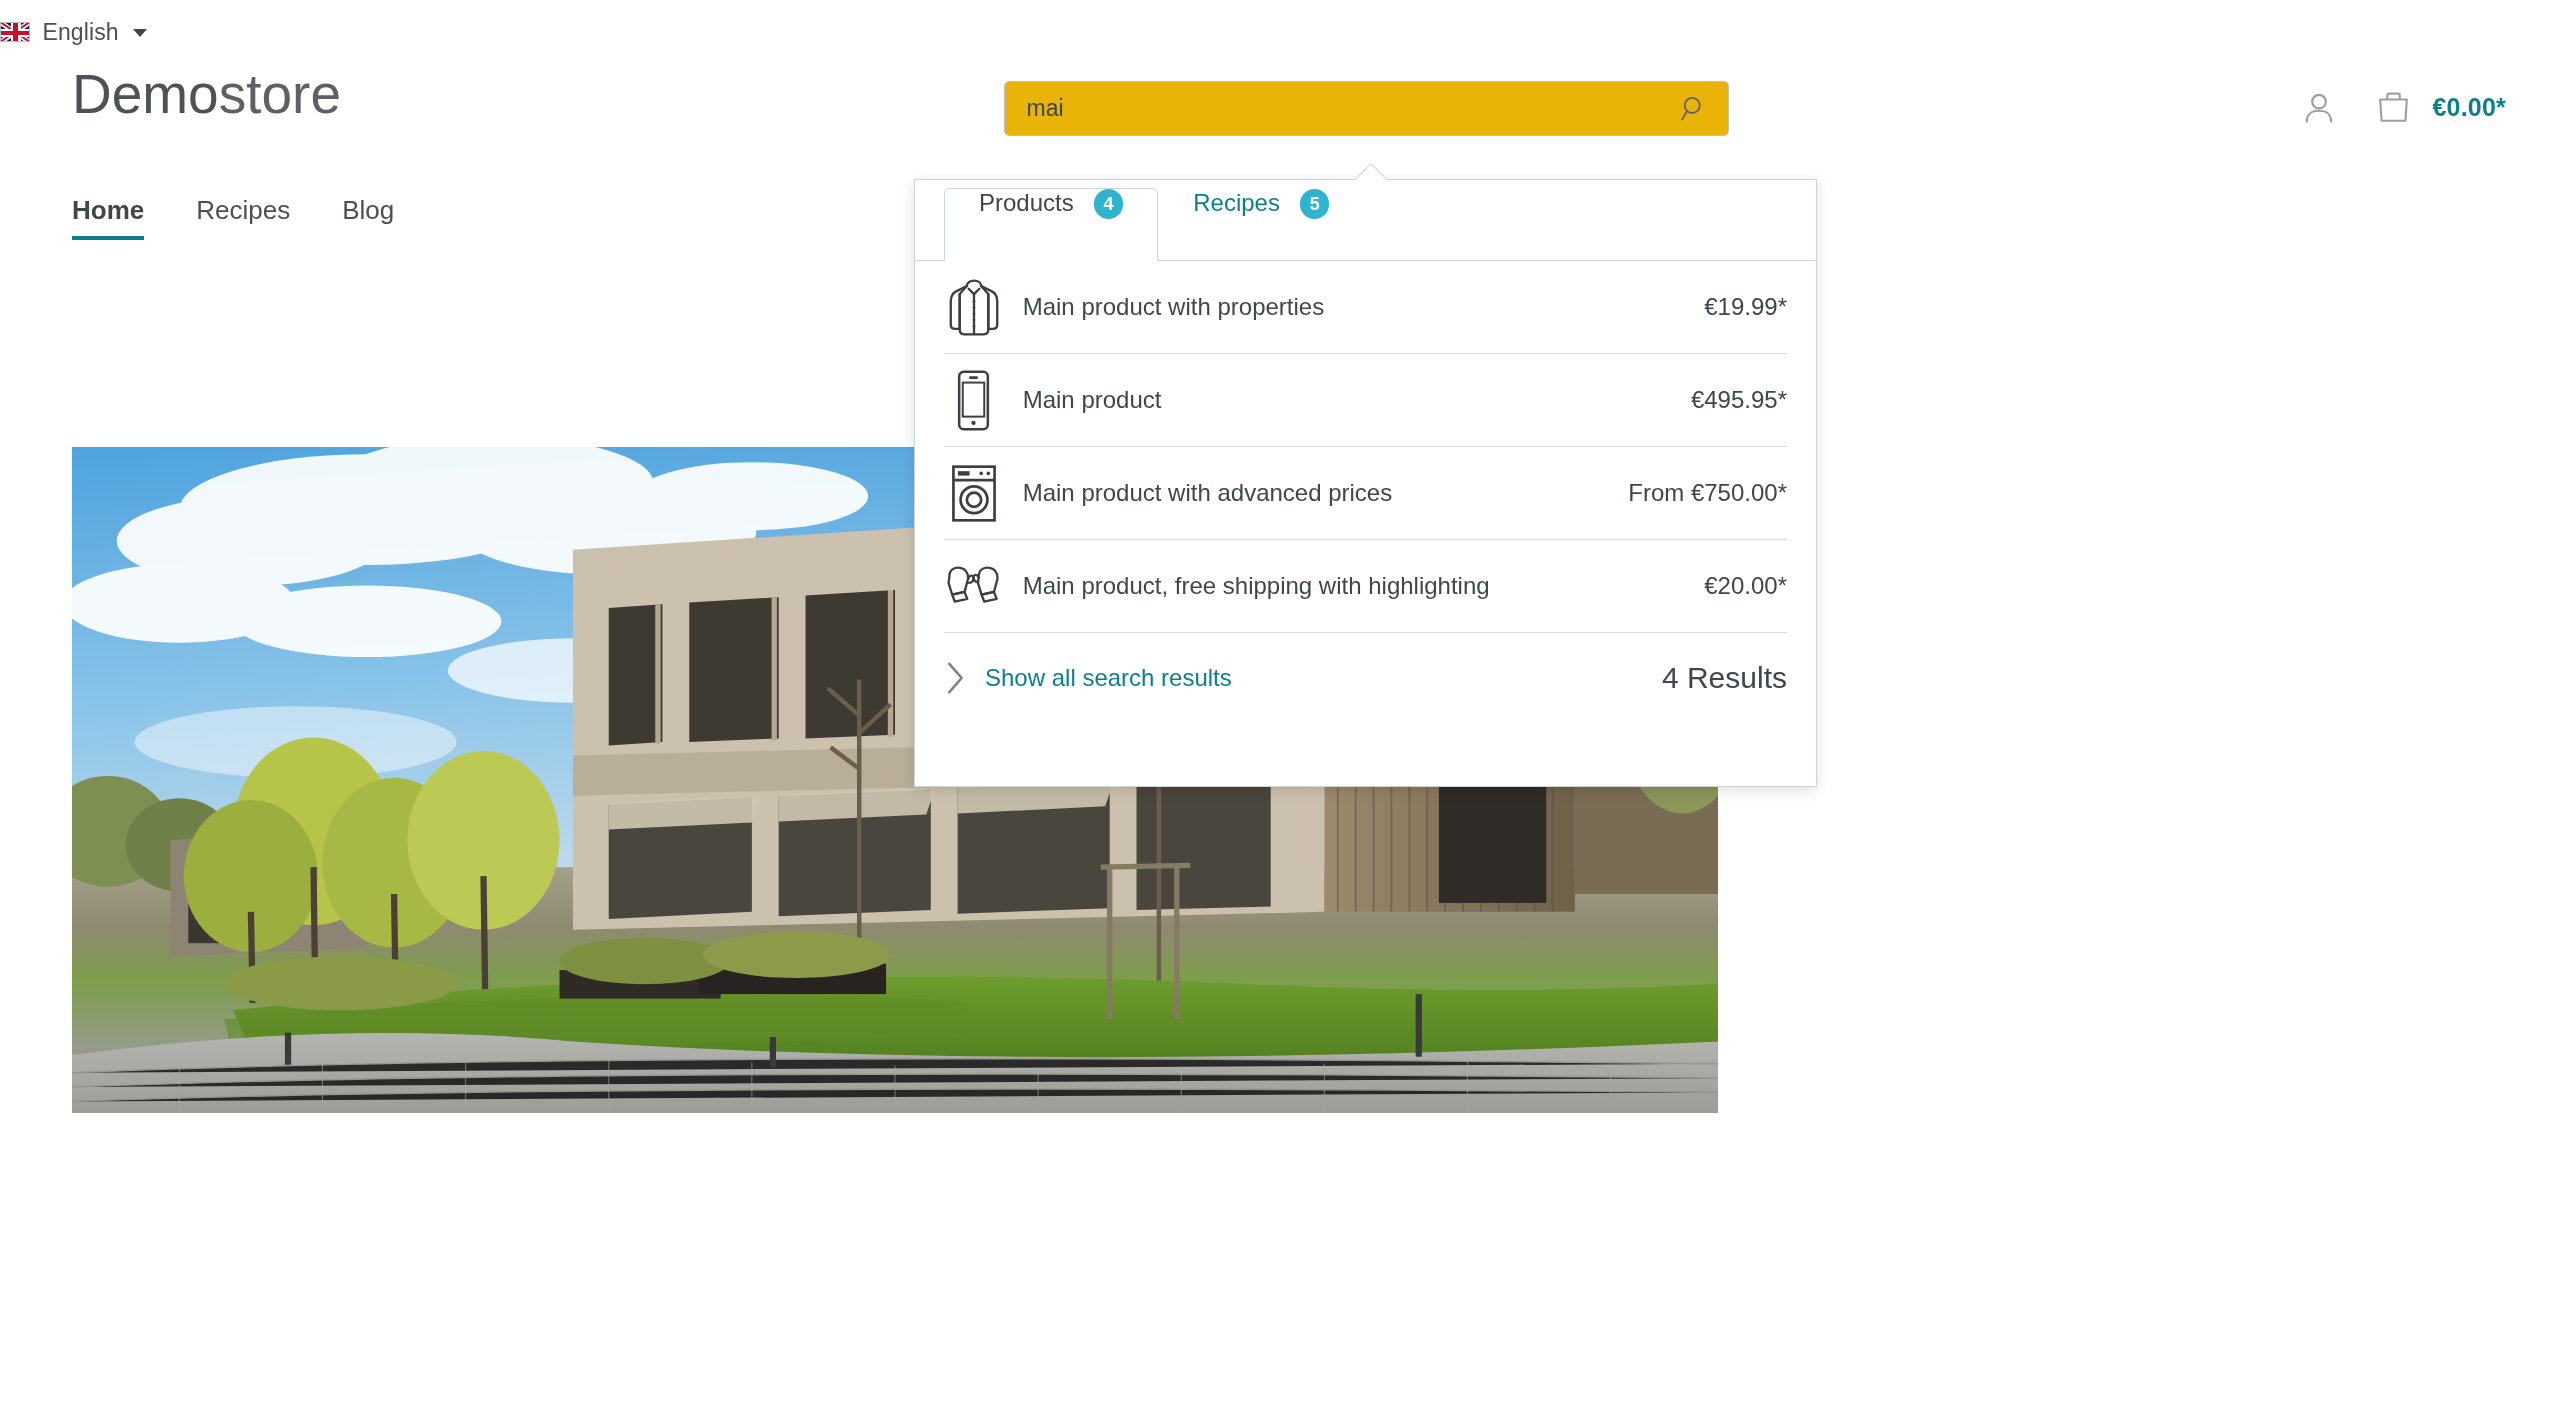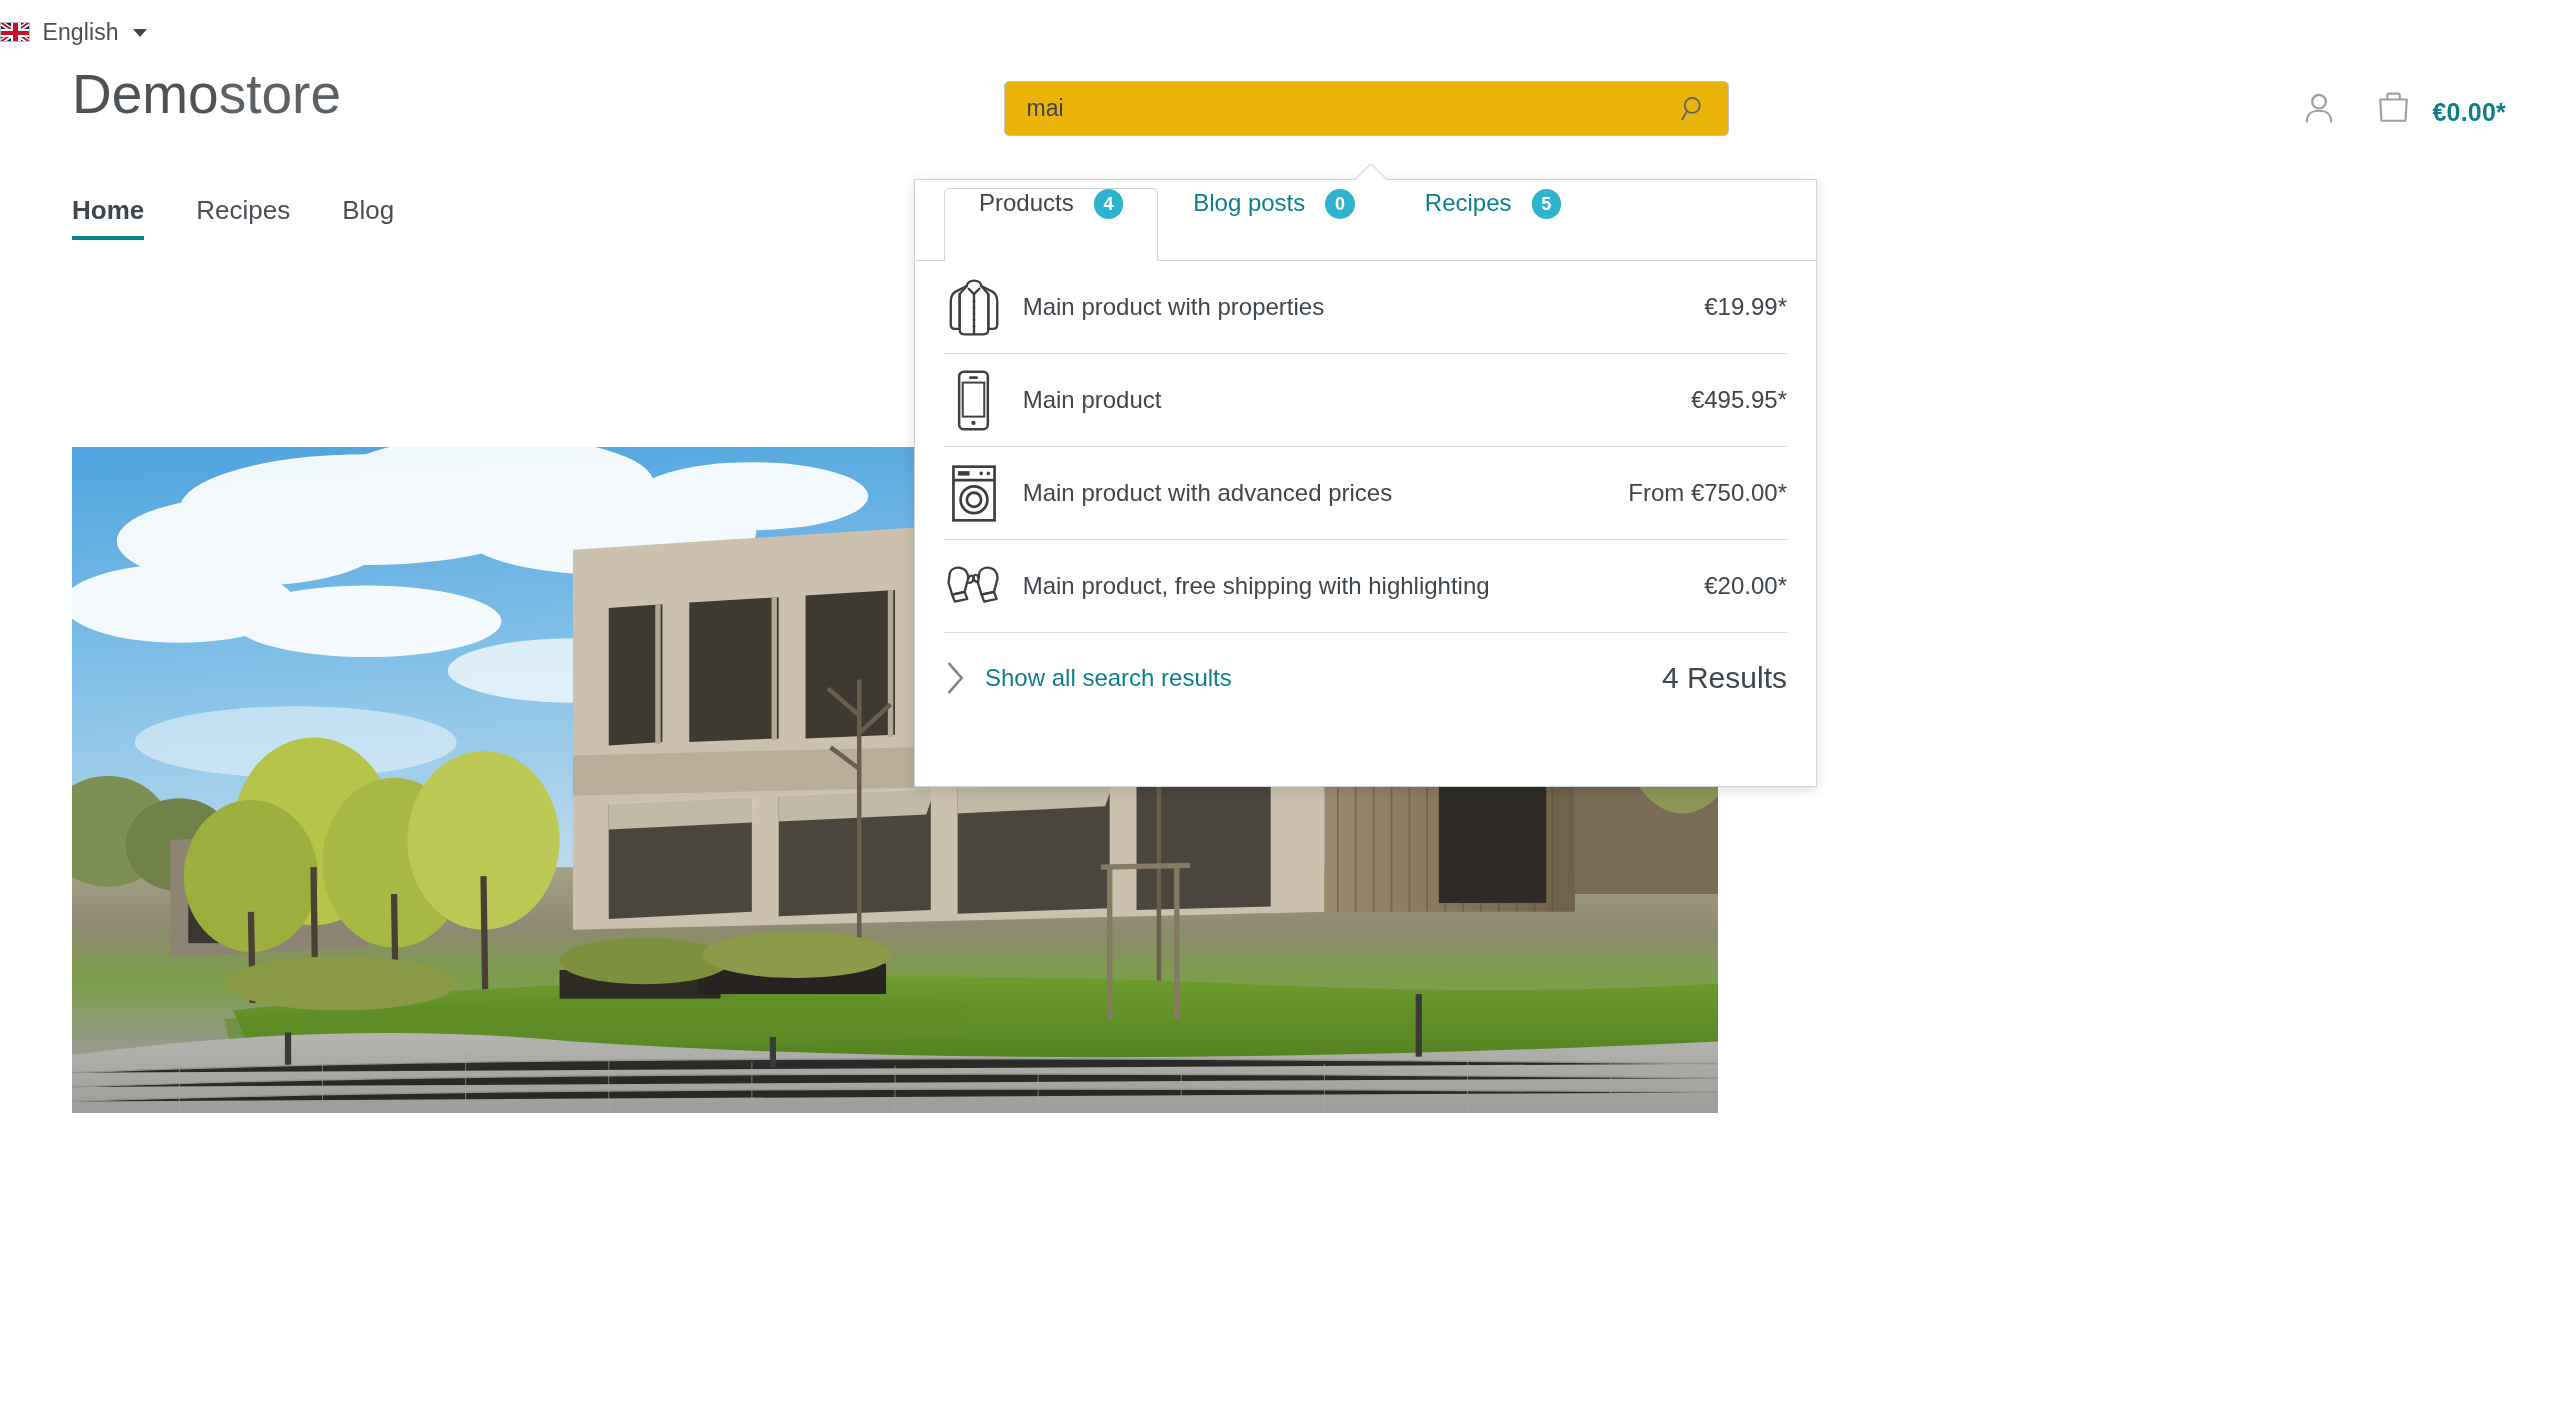--- a/index.html
+++ b/index.html
@@ -81,21 +81,21 @@
     position: absolute; right: 7.2px; top: 0; height: 55px; width: 55px;
     background: transparent; border: 0; cursor: pointer;
     display:flex; align-items:center; justify-content:center;
   }
 
   .header-actions {
     position: absolute; right: 70px; top: 88px;
     display: flex; align-items: center; gap: 36px;
   }
   .icon-btn { background: none; border: 0; cursor: pointer; padding: 0; display:flex; align-items:center; }
-  .cart-group { display:flex; align-items:flex-end; gap: 19.7px; cursor:pointer; }
+  .cart-group { display:flex; align-items:center; gap: 19.7px; cursor:pointer; }
   .cart-amount { font-size: 25px; font-weight: 700; color: #0b7f8c; letter-spacing: 0.2px; }
 
   
   .mainnav {
     position: absolute; left: 72px; top: 195px;
     display: flex; align-items: flex-start; gap: 52px;
   }
   .nav-item {
     position: relative; padding-bottom: 14.3px;
     font-size: 26px; color: #4a5055; cursor: pointer; white-space: nowrap;
@@ -439,24 +439,20 @@
 
   <div class="search-dropdown">
     <div class="dd-arrow"></div>
 
     <div class="dd-tabs">
       <div class="dd-tab active">
         <span>Products</span>
         <span class="badge">4</span>
       </div>
       <div class="dd-tab">
-        <span>Blog posts</span>
-        <span class="badge">0</span>
-      </div>
-      <div class="dd-tab">
         <span>Recipes</span>
         <span class="badge">5</span>
       </div>
     </div>
 
     <div class="dd-list">
 
       <div class="dd-row">
         <span class="dd-thumb">
           <svg width="54" height="59" viewBox="0 0 60 66">

